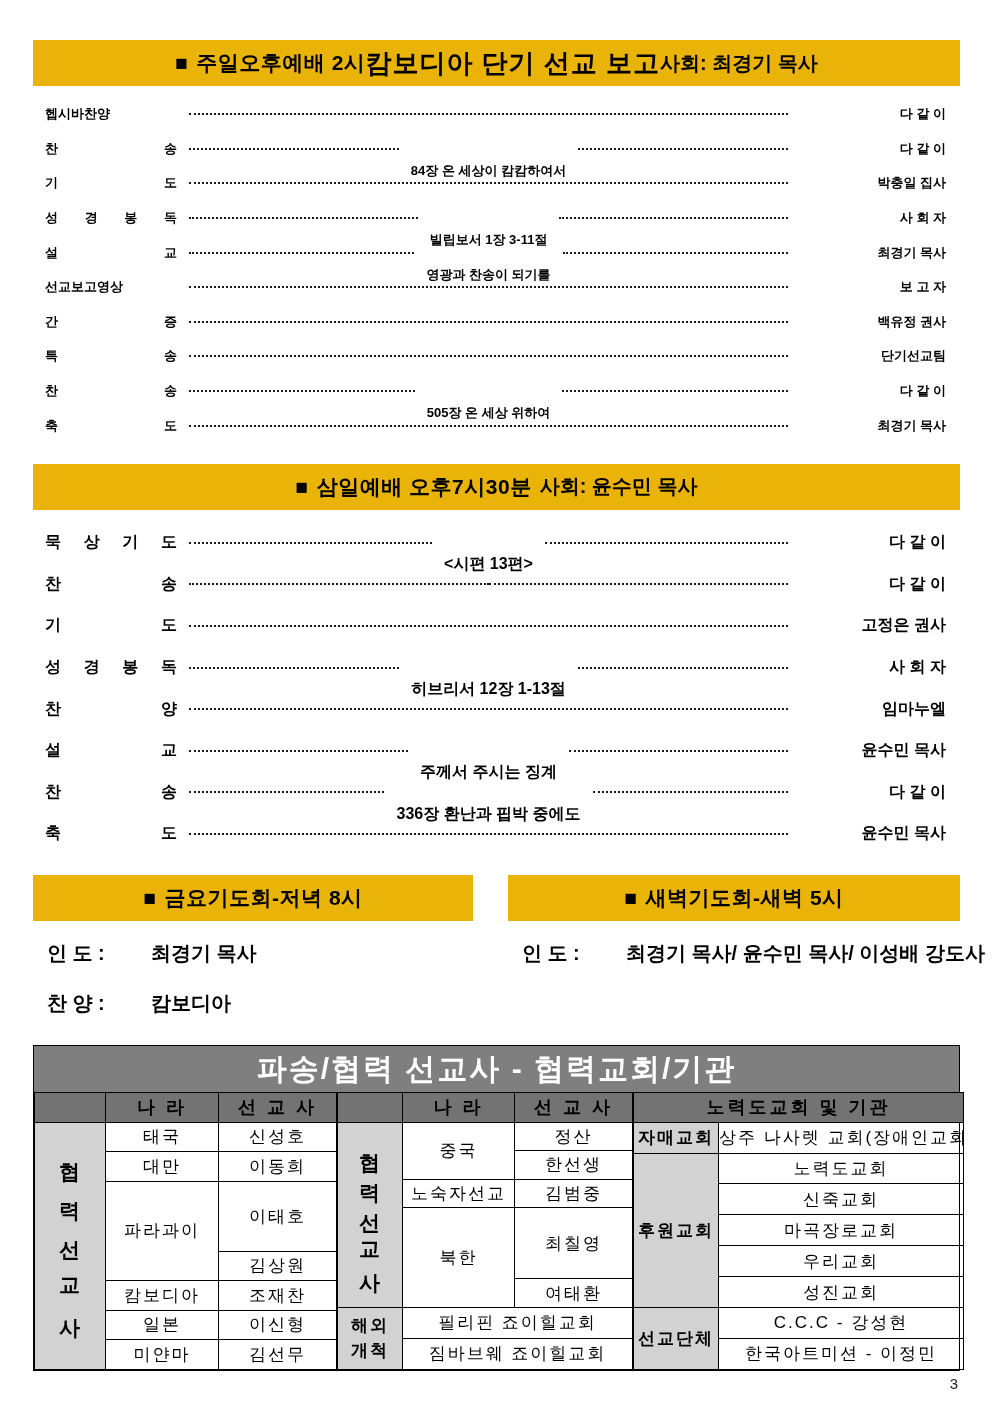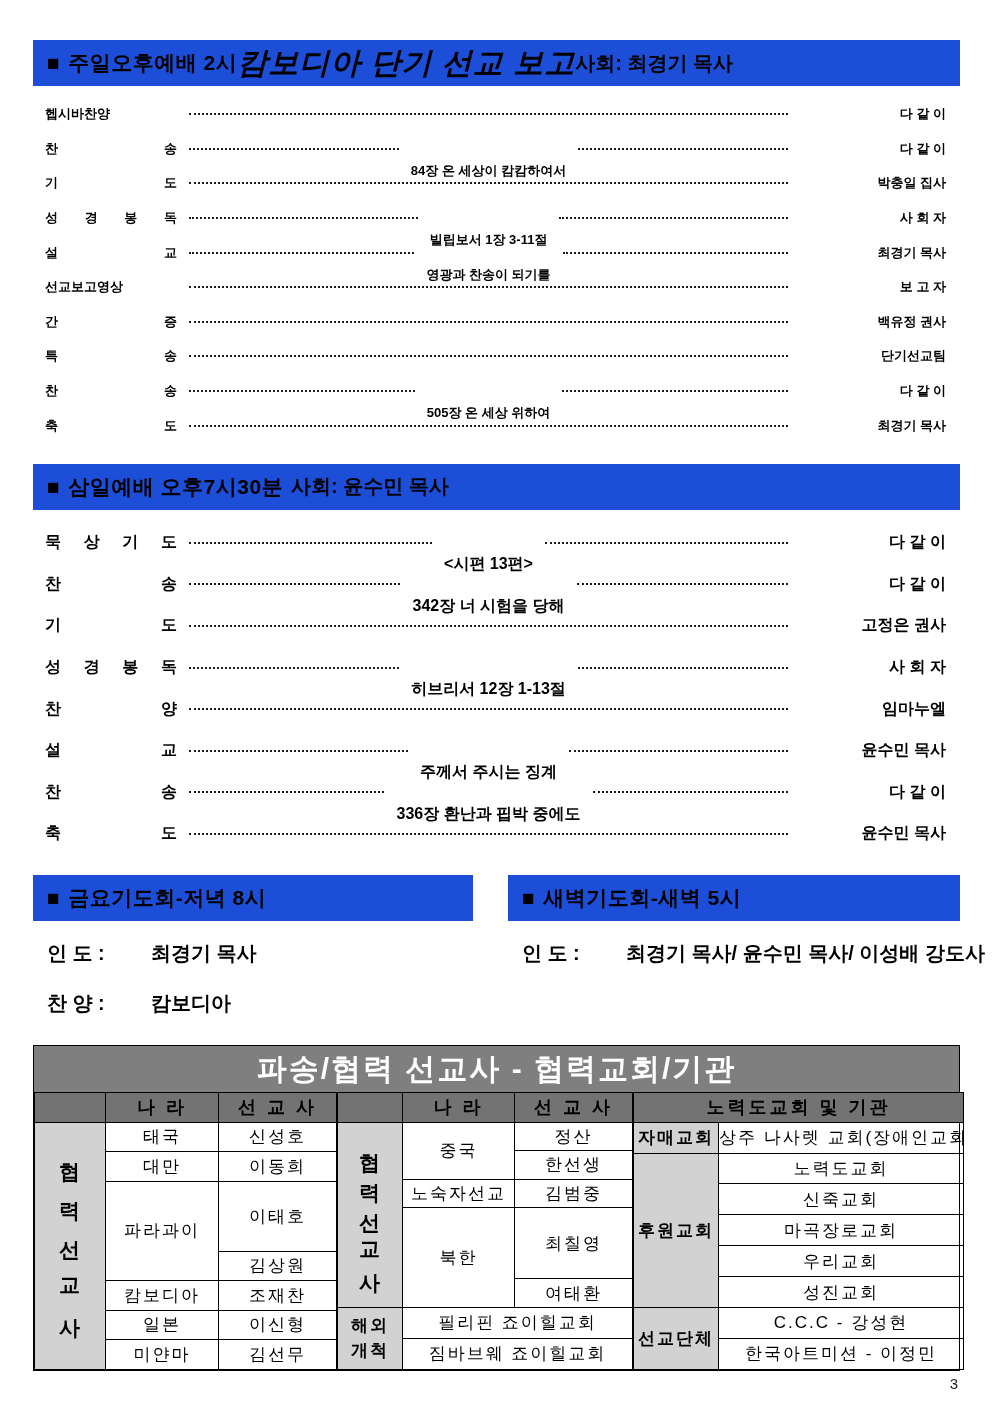--- a/index.html
+++ b/index.html
@@ -1,23 +1,23 @@
 <!DOCTYPE html>
 <html lang="ko"><head>
 <meta charset="utf-8">
 <style>
   * { margin:0; padding:0; box-sizing:border-box; }
   html,body { background:#ffffff; }
   body { font-family:"Liberation Sans","DejaVu Sans",sans-serif; color:#000; }
   .page { position:relative; width:992px; height:1403px; background:#fff; padding:40px 32px 0 33px; overflow:hidden; }
 
   
-  .greenbar { background:#1d4ed8; height:46px; display:flex; align-items:center; justify-content:flex-start; padding:0 14px; font-weight:700; }
+  .greenbar { background:#eab308; height:46px; display:flex; align-items:center; justify-content:center; padding:0 14px; font-weight:700; }
   .gb-left  { font-size:21px; letter-spacing:0.5px; white-space:nowrap; }
-  .gb-center{ font-size:30px; letter-spacing:1px; white-space:nowrap;font-style:italic; }
+  .gb-center{ font-size:26px; letter-spacing:1px; white-space:nowrap; }
   .gb-right { font-size:20px; white-space:nowrap; }
   .gb-bullet{ margin-right:8px; }
 
   
   .svc-rows { margin-top:11px; padding:0 14px 0 12px; }
   .svc-row  { display:flex; align-items:center; height:34.6px; font-size:13px; font-weight:700; }
   .svc-rows.s2 .svc-row { height:41.6px; font-size:16px; }
   .svc-label{ width:132px; flex:none; text-align:justify; text-align-last:justify; white-space:nowrap; overflow:hidden; }
   .svc-mid  { flex:1; display:flex; align-items:center; margin:0 16px 0 12px; min-width:0; }
   .leader   { flex:1; border-top:2px dotted #1a1a1a; height:0; }
@@ -168,21 +168,20 @@
           <span class="svc-center">&lt;시편 13편&gt;</span>
           <span class="leader"></span>
         </span>
     <span class="svc-right">다 같 이</span>
   </div>
 
   <div class="svc-row">
     <span class="svc-label">찬 송</span>
     <span class="svc-mid">
           <span class="leader"></span>
-          <span class="svc-center">342장 너 시험을 당해</span>
           <span class="leader"></span>
         </span>
     <span class="svc-right">다 같 이</span>
   </div>
 
   <div class="svc-row">
     <span class="svc-label">기 도</span>
     <span class="svc-mid">
           <span class="leader"></span>
         </span>

